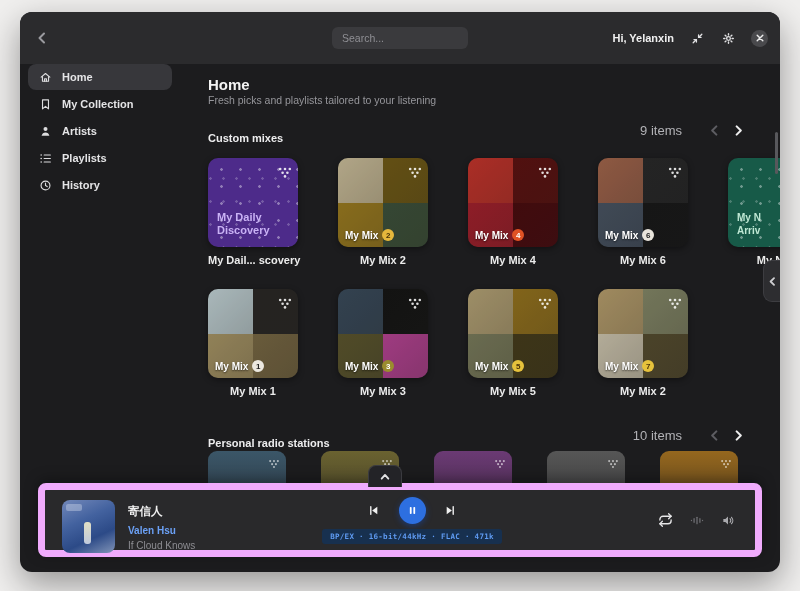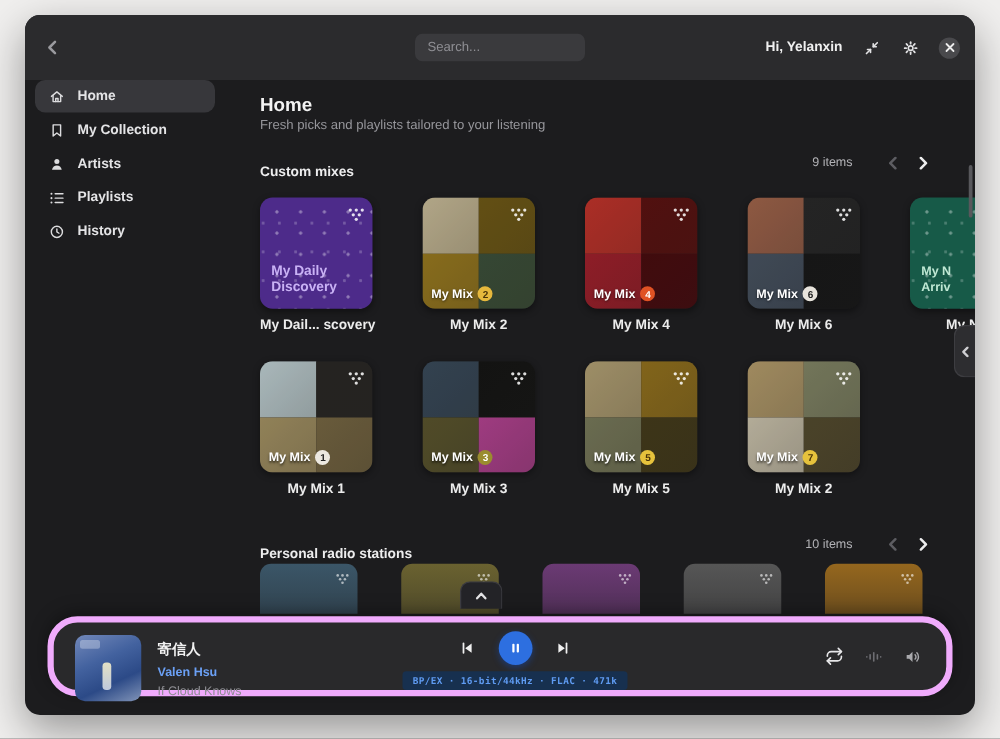--- a/index.html
+++ b/index.html
@@ -45,21 +45,21 @@
     border-radius:8px; color:#e4e4e6; font-size:11px; font-weight:600; margin-bottom:1px; cursor:pointer;
   }
   .side-item.active { background:#37373b; }
   .side-item .s-icon { width:13px; height:13px; color:#dcdcde; flex:none; display:flex; }
   .side-item .s-icon svg { width:13px; height:13px; }
   .main { flex:1; padding:22px 0 0 28px; overflow:hidden; position:relative; }
   .page-title { font-size:15px; font-weight:700; color:#f3f3f3; line-height:18px; }
   .page-subtitle { font-size:10.5px; color:#96969b; line-height:13px; }
   .sec-head { display:flex; align-items:center; margin-top:15px; padding-right:34px; height:16px; }
   .sec-title { flex:1; font-size:11px; font-weight:700; color:#ededee;margin-top:16px; }
-  .sec-count { font-size:10px; color:#b2b2b6; margin-right:16px;padding-left:33px; }
+  .sec-count { font-size:13px; color:#b2b2b6; margin-right:16px;padding-left:33px; }
   .sec-nav { width:16px; height:16px; display:flex; align-items:center; justify-content:center; cursor:pointer; margin-left:8px; }
   .sec-nav svg { width:11px; height:11px; }
   .sec-nav.dim { color:#5d5d62; }
   .sec-nav.lit { color:#ededee; }
   
   .cards-row { display:flex; gap:40px; margin-top:20px; }
   .cards-row.second { margin-top:23px; }
   .mix-card { width:90px; flex:none; cursor:pointer; }
   .art {
     width:90px; height:89px; border-radius:10px; position:relative; overflow:hidden;
@@ -103,22 +103,22 @@
   }
   .right-tab svg { width:9px; height:9px; }
   .up-tab {
     position:absolute; left:348px; top:453px; width:34px; height:22px;
     background:#232327; border:1px solid #3b3b40; border-bottom:none; border-radius:8px 8px 0 0;
     display:flex; align-items:center; justify-content:center; color:#e2e2e4; z-index:6; cursor:pointer;
   }
   .up-tab svg { width:10px; height:10px; }
   
   .player {
-    position:absolute; left:18px; right:18px; bottom:15px; height:64px;
-    background:#29292b; border:5px solid #f0abfc; border-radius:24px; z-index:5;
+    position:absolute; left:18px; right:18px; bottom:15px; height:74px;
+    background:#29292b; border:7px solid #f0abfc; border-radius:8px; z-index:5;
     box-shadow:0 -3px 14px rgba(0,0,0,.35);
   }
   .p-left { position:absolute; left:17px; top:10px; display:flex; gap:13px; }
   .album-art {
     width:53px; height:53px; border-radius:8px; overflow:hidden; position:relative; flex:none;
     background:linear-gradient(155deg,#7288ba 0%,#43629f 38%,#2c4a87 68%,#8194b8 100%);
   }
   .album-art::after {
     content:""; position:absolute; left:22px; top:22px; width:7px; height:22px;
     background:linear-gradient(#f5efc9,#cfd7e6); border-radius:3px; opacity:.9;

